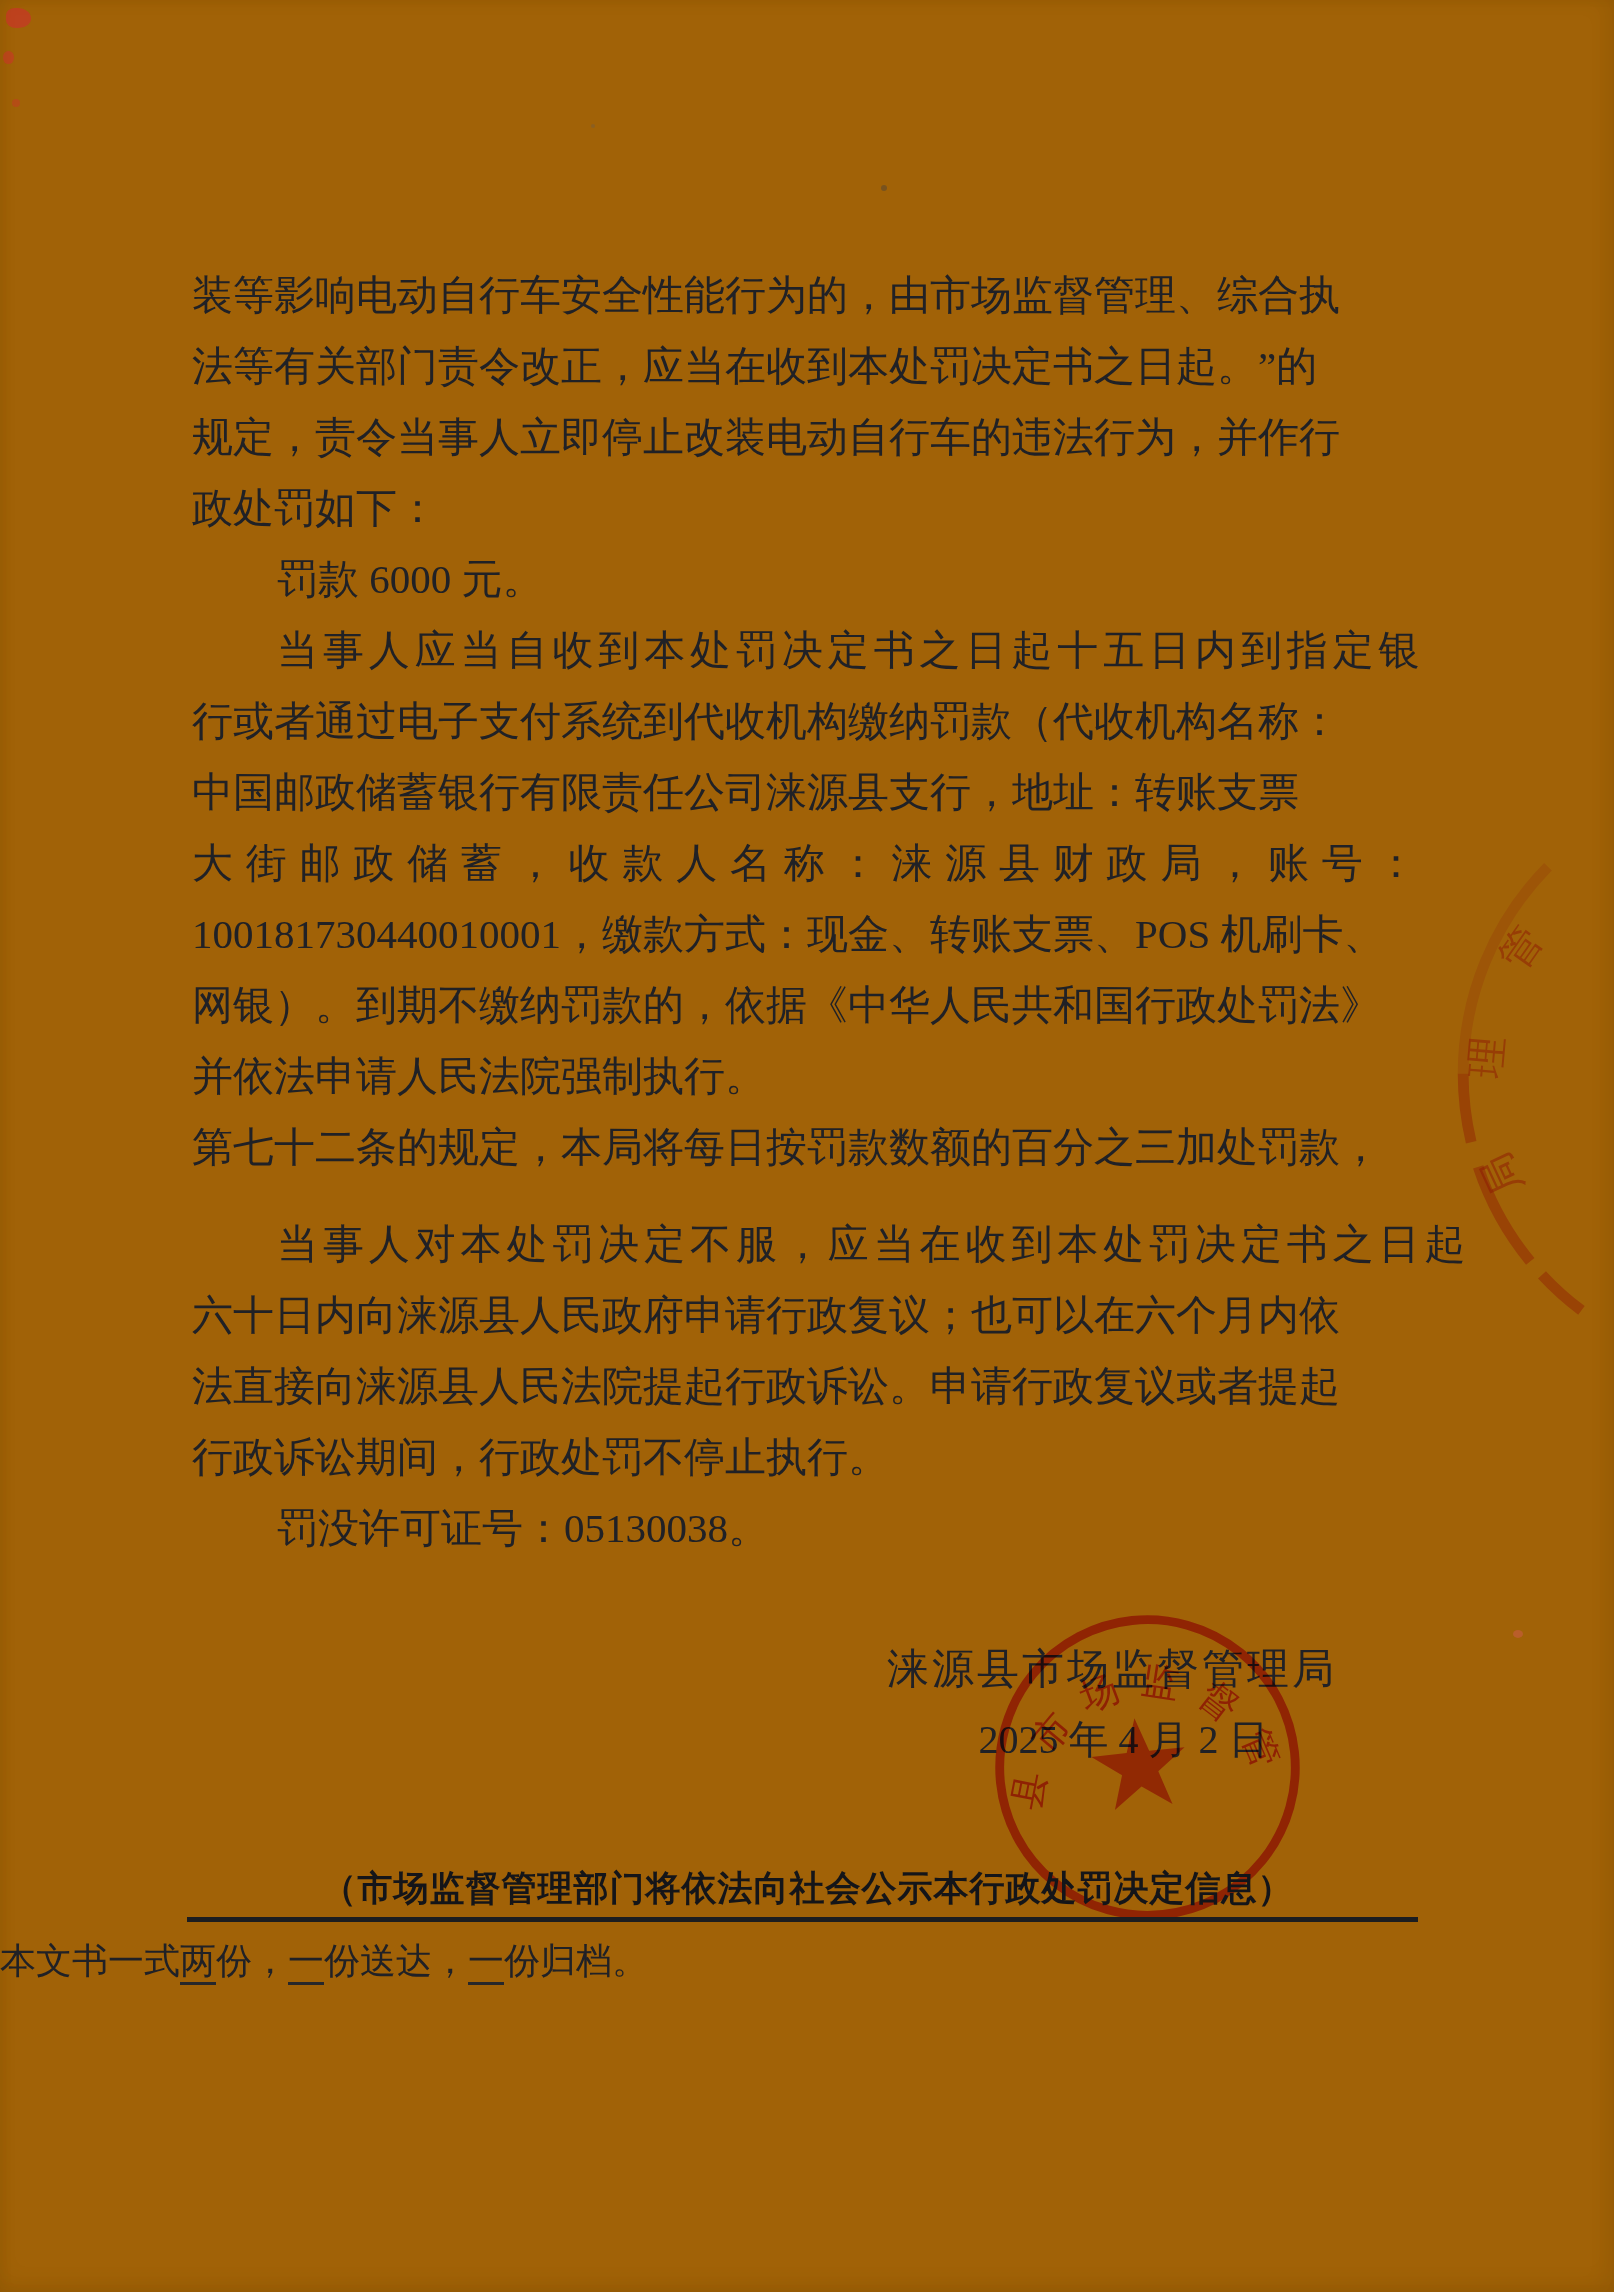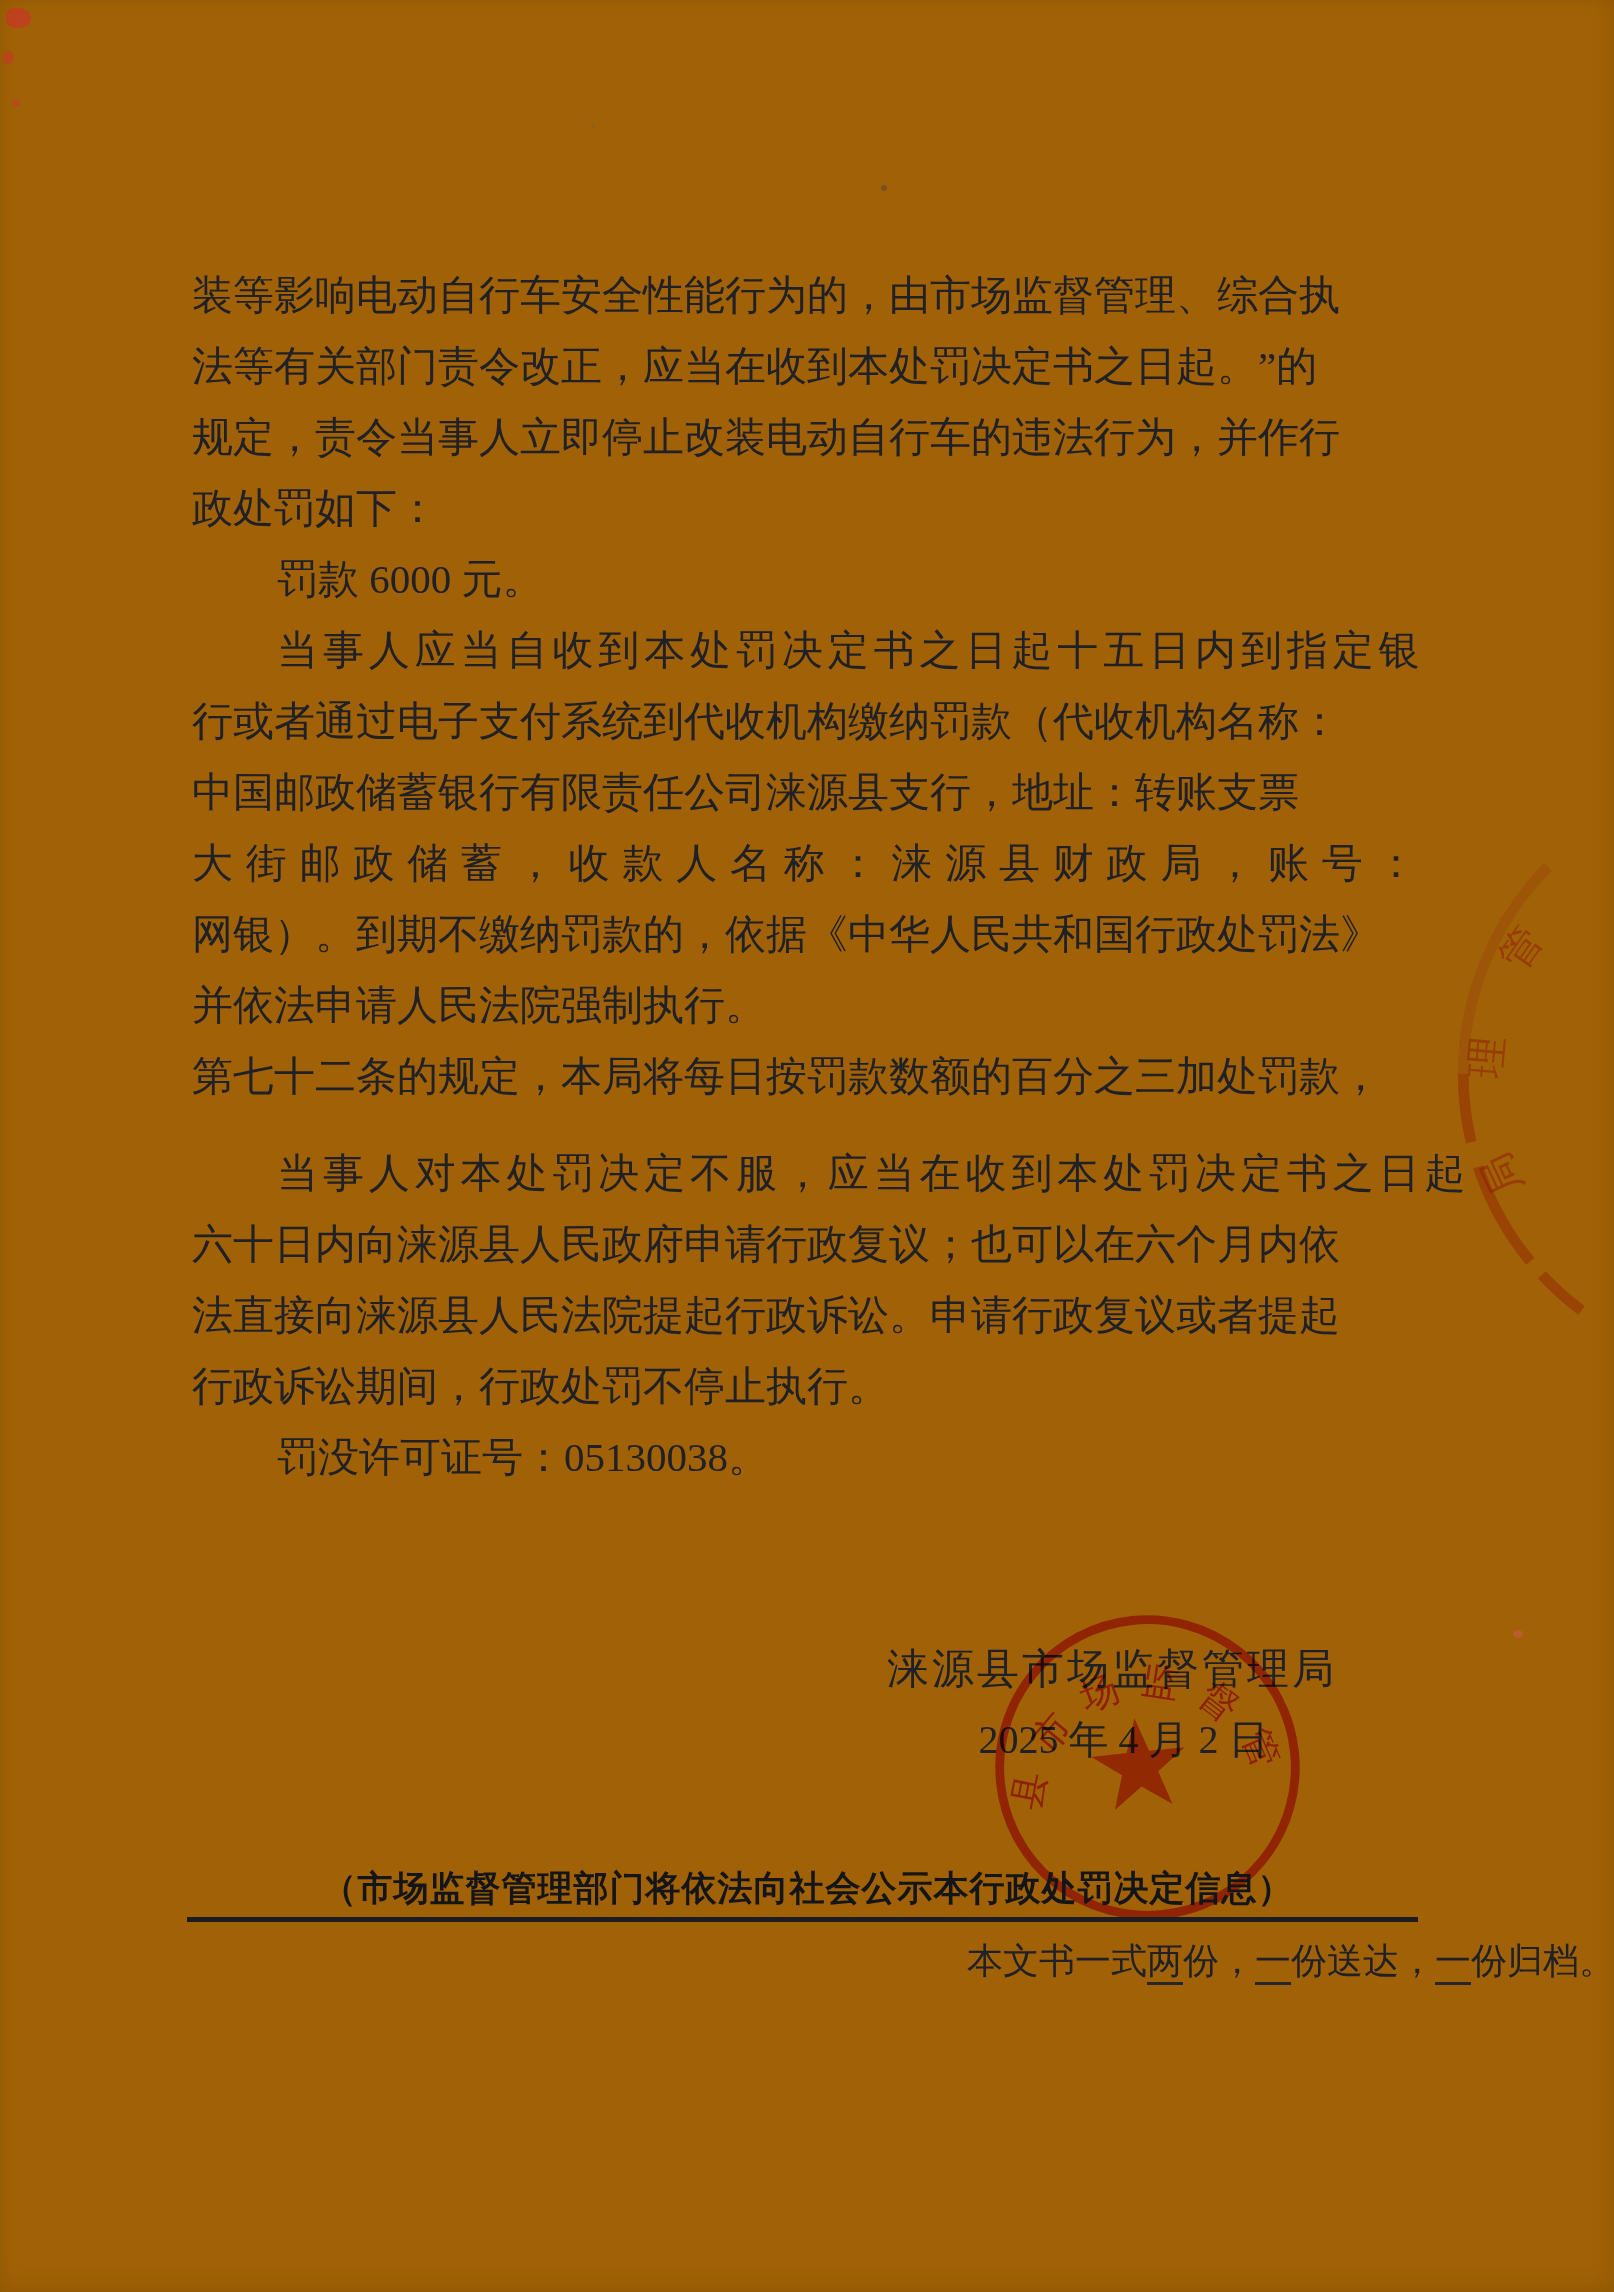--- a/index.html
+++ b/index.html
@@ -33,21 +33,21 @@
   .footer-notice{
     position:absolute;left:0;top:1860px;width:1615px;height:55px;line-height:55px;
     text-align:center;font-family:"Liberation Sans","DejaVu Sans",sans-serif;
     font-weight:bold;font-size:35px;letter-spacing:1px;color:#141519;white-space:nowrap;
   }
   .footer-rule{
     position:absolute;left:187px;top:1917px;width:1231px;height:4.9px;background:#1c1d20;
   }
   .footer-copies{
     position:absolute;left:0;top:1934px;width:1615px;height:55px;line-height:55px;
-    text-align:right;font-size:36px;color:#202126;white-space:nowrap;
+    text-align:left;font-size:36px;color:#202126;white-space:nowrap;
   }
   .footer-copies .u{border-bottom:3px solid #26272b;padding-bottom:1px;}
   
   .seal-svg{position:absolute;left:980px;top:1600px;mix-blend-mode:multiply;pointer-events:none;transform:rotate(-6deg);}
   .seal-fragment-svg{position:absolute;left:1404px;top:847px;mix-blend-mode:multiply;pointer-events:none;}
   
   .speck{position:absolute;border-radius:50%;}
   .speck.red1{left:5.9px;top:7.9px;width:25.6px;height:19.7px;background:rgba(214,40,50,0.55);border-radius:40% 60% 55% 45%;}
   .speck.red2{left:3px;top:51px;width:10.8px;height:12.8px;background:rgba(214,40,50,0.45);}
   .speck.red3{left:11.8px;top:99px;width:7.9px;height:7.9px;background:rgba(214,40,50,0.35);}
@@ -70,20 +70,21 @@
   <div class="doc-body">
       <div class="line">装等影响电动自行车安全性能行为的，由市场监督管理、综合执</div>
       <div class="line">法等有关部门责令改正，应当在收到本处罚决定书之日起。”的</div>
       <div class="line">规定，责令当事人立即停止改装电动自行车的违法行为，并作行</div>
       <div class="line">政处罚如下：</div>
       <div class="line indent">罚款 6000 元。</div>
       <div class="line indent wide-sm">当事人应当自收到本处罚决定书之日起十五日内到指定银</div>
       <div class="line">行或者通过电子支付系统到代收机构缴纳罚款（代收机构名称：</div>
       <div class="line">中国邮政储蓄银行有限责任公司涞源县支行，地址：转账支票</div>
       <div class="line wide-lg">大街邮政储蓄，收款人名称：涞源县财政局，账号：</div>
+      <div class="line">100181730440010001，缴款方式：现金、转账支票、POS 机刷卡、</div>
       <div class="line">网银）。到期不缴纳罚款的，依据《中华人民共和国行政处罚法》</div>
       <div class="line">并依法申请人民法院强制执行。</div>
       <div class="line">第七十二条的规定，本局将每日按罚款数额的百分之三加处罚款，</div>
       <div class="line indent para wide-sm">当事人对本处罚决定不服，应当在收到本处罚决定书之日起</div>
       <div class="line">六十日内向涞源县人民政府申请行政复议；也可以在六个月内依</div>
       <div class="line">法直接向涞源县人民法院提起行政诉讼。申请行政复议或者提起</div>
       <div class="line">行政诉讼期间，行政处罚不停止执行。</div>
       <div class="line indent">罚没许可证号：05130038。</div>
     </div>
 

